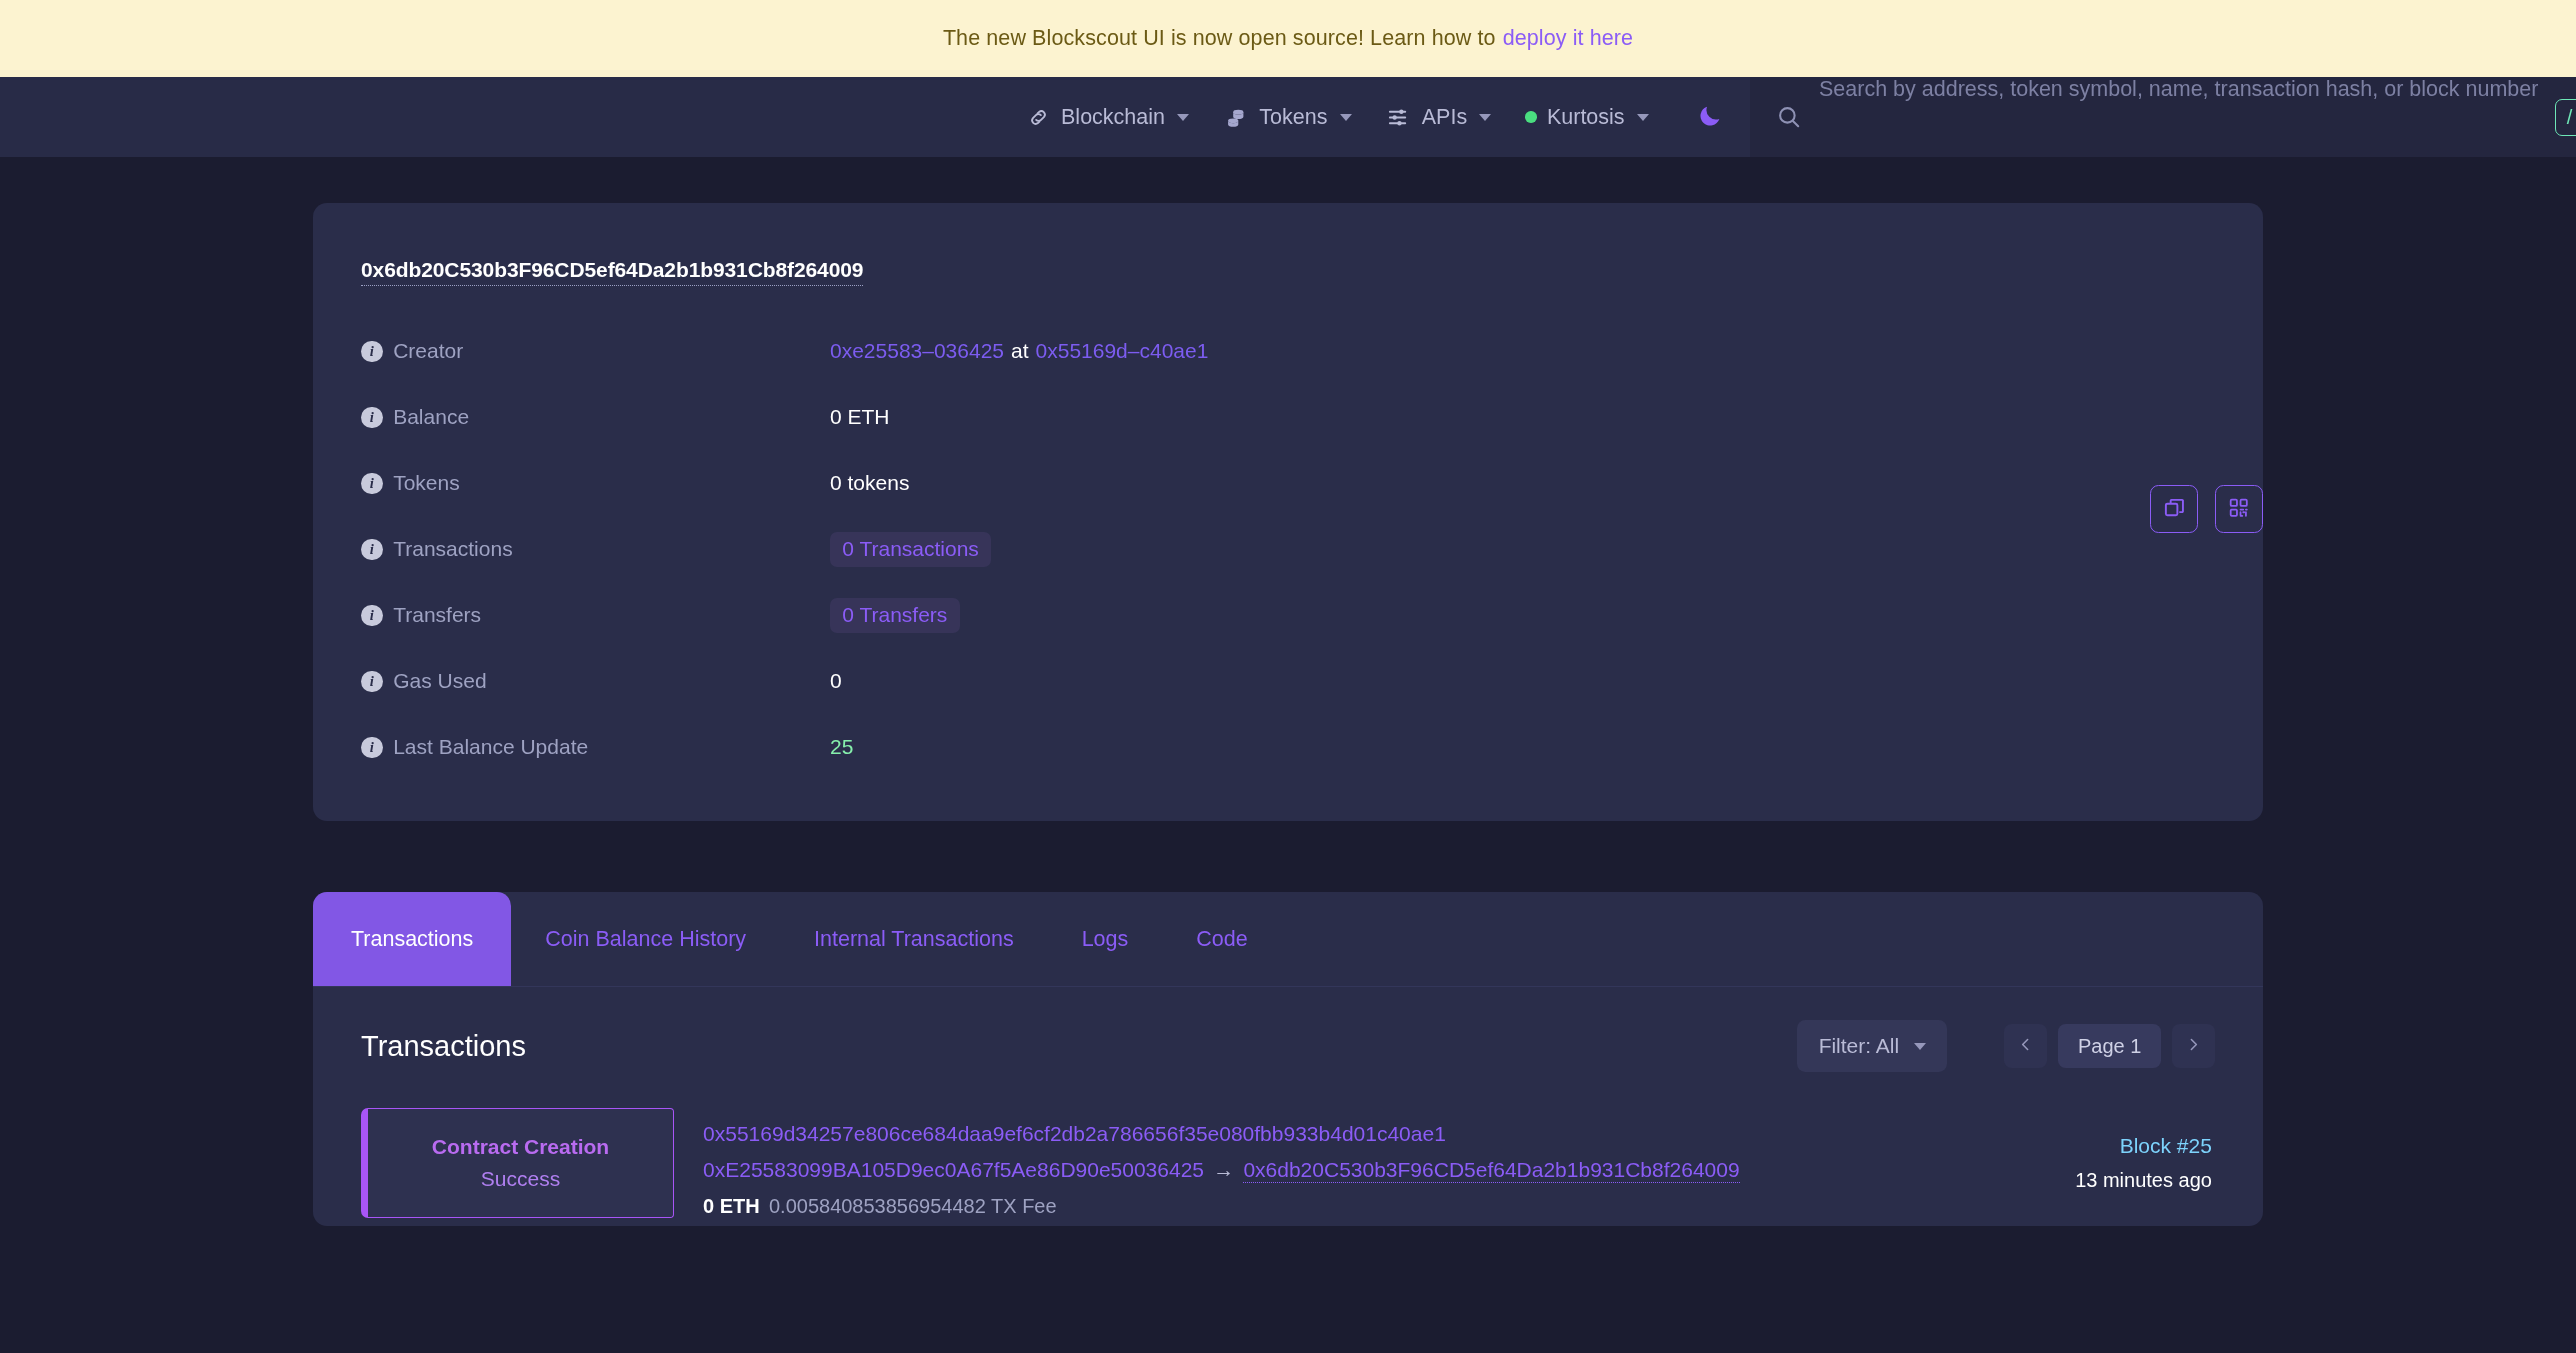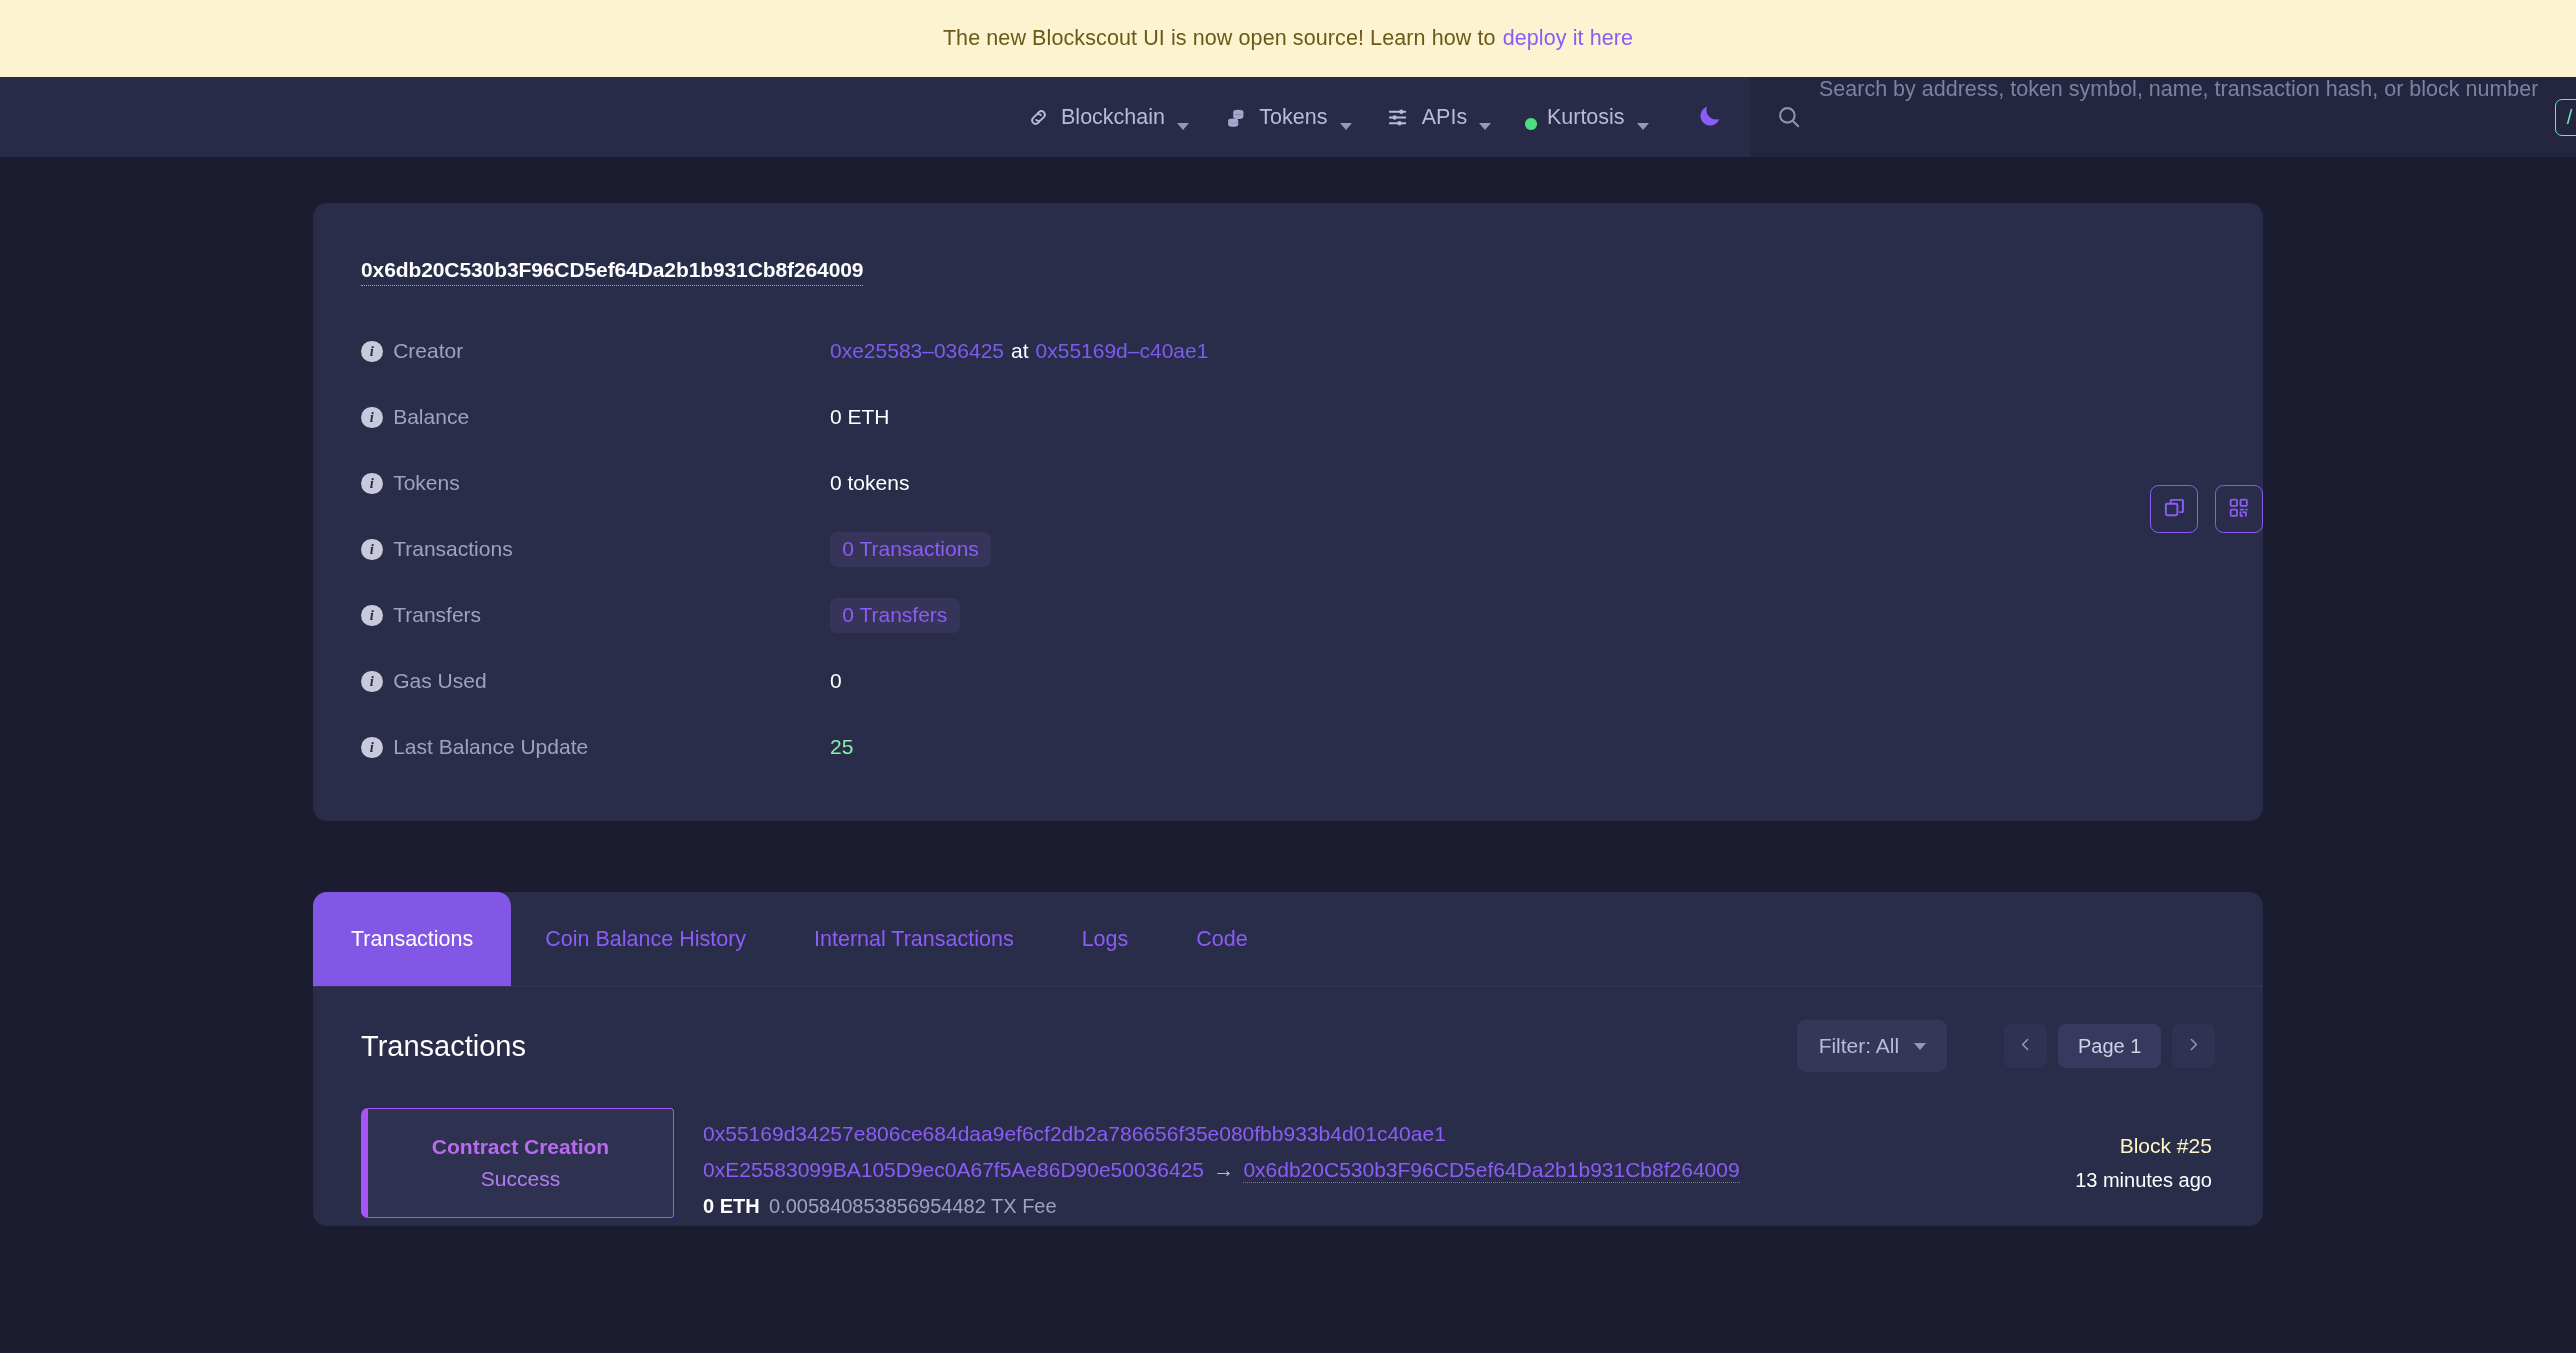--- a/index.html
+++ b/index.html
@@ -46,21 +46,21 @@
     flex: 1 1 auto;
     display: flex;
     align-items: center;
     justify-content: flex-end;
     padding-right: 20px;
     gap: 34px;
     background: #282b47;
   }
   .nav-item {
     display: flex;
-    align-items: flex-end;
+    align-items: center;
     gap: 10px;
     color: #b9bbd6;
     font-size: 21.5px;
     cursor: pointer;
     white-space: nowrap;
   }
   .nav-icon {
     width: 26px; height: 26px;
     display: flex; align-items: center; justify-content: center;
     flex: 0 0 auto;
@@ -400,21 +400,21 @@
     width: 230px;
     flex: 0 0 auto;
     display: flex;
     flex-direction: column;
     align-items: flex-end;
     justify-content: center;
     gap: 10.7px;
     padding-right: 3.1px;
   }
   .tx-block {
-    color: #fef9c3;
+    color: #7dd3fc;
     font-size: 21px;
     text-decoration: none;
     cursor: pointer;
   }
   .tx-time {
     color: #ffffff;
     font-size: 20px;
   }
 </style>
 </head>

